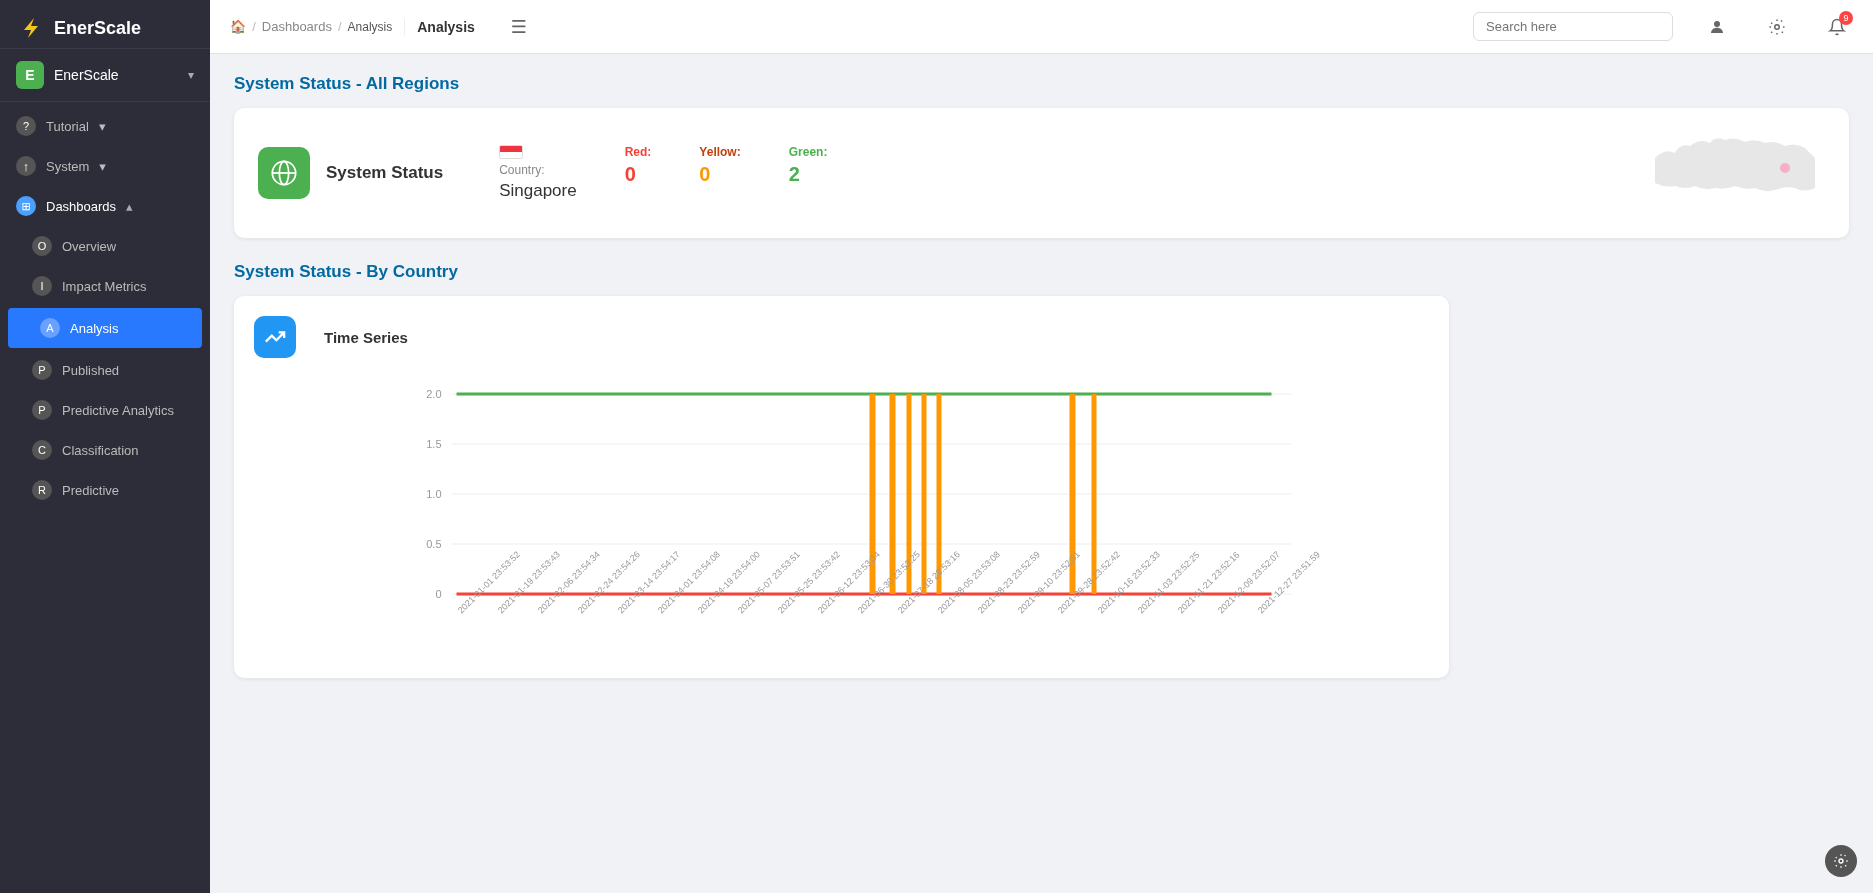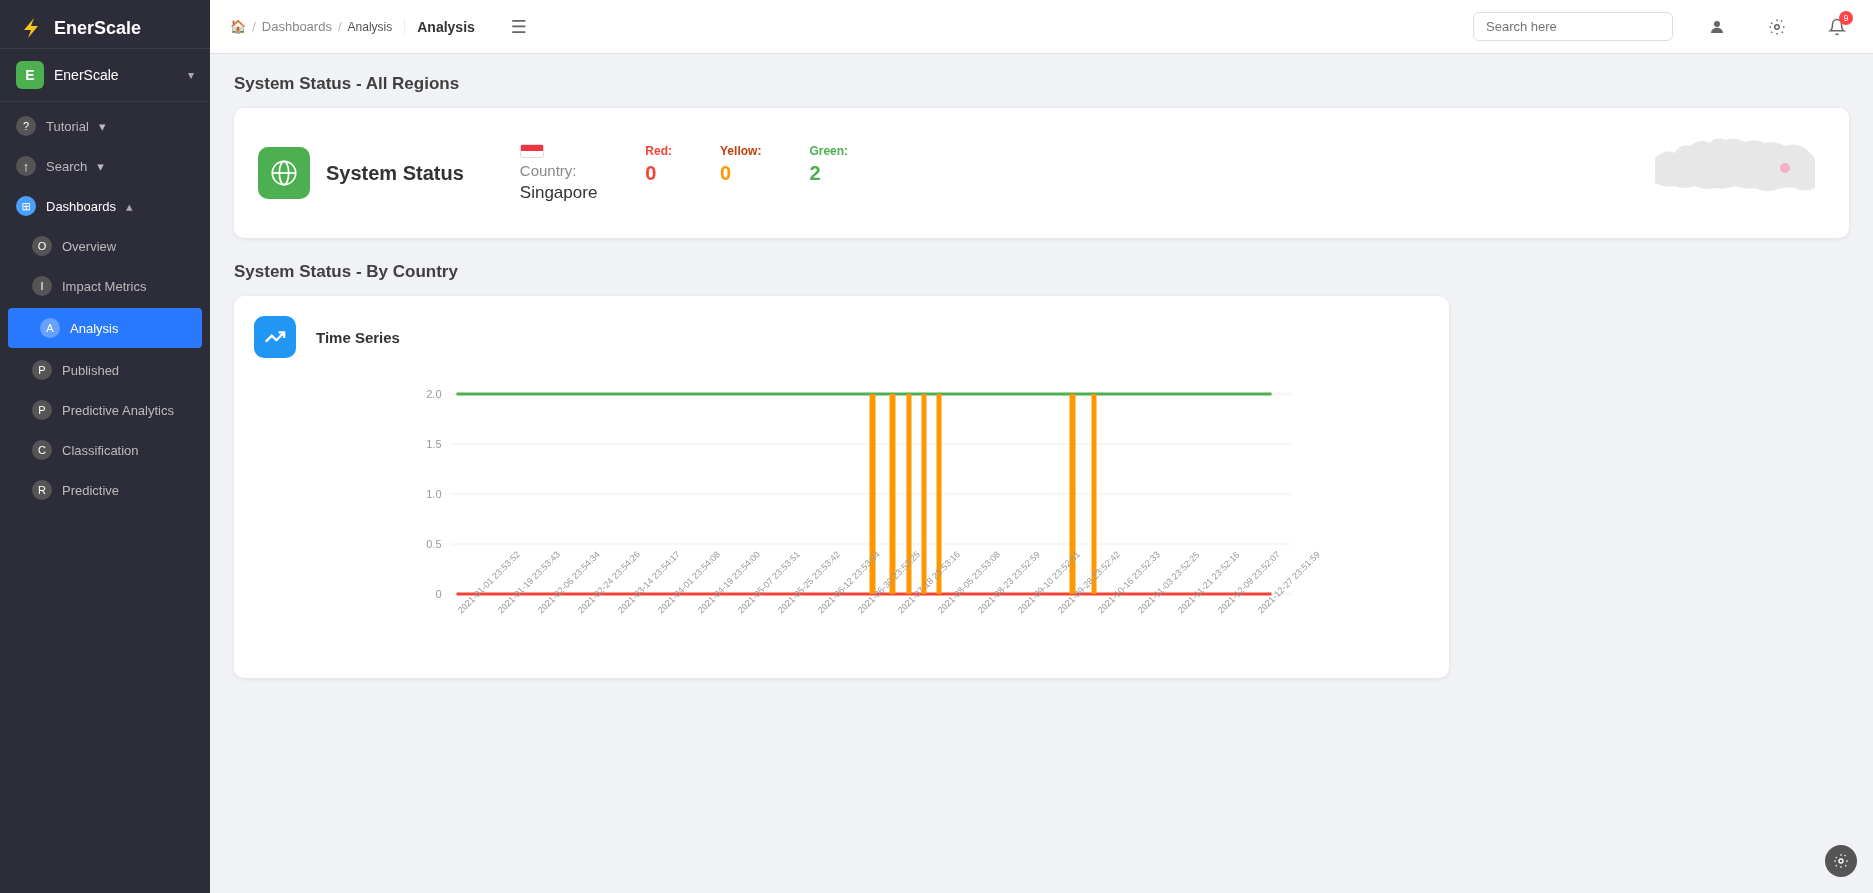--- a/index.html
+++ b/index.html
@@ -85,56 +85,56 @@
     .topbar-icon { width: 32px; height: 32px; display: flex; align-items: center; justify-content: center; cursor: pointer; color: #666; font-size: 16px; border-radius: 50%; position: relative; }
     .notification-badge {
       position: absolute; top: 0; right: 0;
       background: #ff4444; color: #fff; font-size: 9px;
       border-radius: 50%; width: 14px; height: 14px;
       display: flex; align-items: center; justify-content: center;
     }
 
     
     .content { flex: 1; overflow-y: auto; padding: 20px 24px; background: #f0f2f5; }
-    .section-title { font-size: 17px; font-weight: 700; color: #404040; margin-bottom: 14px; }
+    .section-title { font-size: 17px; font-weight: 700; color: #0369a1; margin-bottom: 14px; }
 
     
     .status-card {
       background: #fff; border-radius: 10px; padding: 20px 24px;
       box-shadow: 0 1px 4px rgba(0,0,0,0.08);
       display: flex; align-items: center; justify-content: space-between;
       margin-bottom: 24px;
     }
     .status-card-left { display: flex; align-items: center; gap: 16px; flex: 1; }
     .status-icon-box {
       width: 52px; height: 52px; background: #4caf50; border-radius: 10px;
       display: flex; align-items: center; justify-content: center;
       color: white; font-size: 22px; flex-shrink: 0;
     }
-    .status-label { font-size: 20px; font-weight: 600; color: #333; }
+    .status-label { font-size: 17px; font-weight: 600; color: #333; }
     .status-metrics { display: flex; gap: 48px; align-items: flex-start; flex: 1; margin-left: 40px; }
     .status-metric { display: flex; flex-direction: column; gap: 4px; }
     .metric-row { display: flex; align-items: center; gap: 8px; }
-    .country-label { font-size: 15px; color: #888; }
+    .country-label { font-size: 12px; color: #888; }
     .country-value { font-size: 17px; color: #333; font-weight: 500; }
     .metric-label { font-size: 12px; color: #888; }
     .metric-value { font-size: 20px; font-weight: 700; color: #333; }
     .metric-value.red { color: #f44336; }
     .metric-value.yellow { color: #ff9800; }
     .metric-value.green { color: #4caf50; }
 
     
     .by-country-grid { display: grid; grid-template-columns: 1fr 380px; gap: 20px; }
 
     
     .chart-card {
       background: #fff; border-radius: 10px; padding: 20px;
       box-shadow: 0 1px 4px rgba(0,0,0,0.08);
     }
-    .chart-header { display: flex; align-items: center; gap: 20px; margin-bottom: 16px; }
+    .chart-header { display: flex; align-items: center; gap: 28px; margin-bottom: 16px; }
     .chart-icon-box { width: 42px; height: 42px; background: #2196f3; border-radius: 10px; display: flex; align-items: center; justify-content: center; color: #fff; font-size: 18px; }
     .chart-title { font-size: 15px; font-weight: 600; color: #333; }
     .chart-subtitle { font-size: 12px; color: #aaa; }
 
     
     .pie-card {
       background: #fff; border-radius: 10px; padding: 20px;
       box-shadow: 0 1px 4px rgba(0,0,0,0.08);
       display: flex; flex-direction: column;
     }
@@ -173,21 +173,21 @@
   </div>
 
   <div class="nav-section">
     <div class="nav-parent">
       <span class="nav-letter">?</span>
       <span class="nav-label">Tutorial</span>
       <span class="nav-chevron">▾</span>
     </div>
     <div class="nav-parent">
       <span class="nav-letter" style="font-size:13px;">↑</span>
-      <span class="nav-label">Search</span>
+      <span class="nav-label">System</span>
       <span class="nav-chevron">▾</span>
     </div>
     <div class="nav-parent">
       <span class="nav-letter" style="font-size:11px; background:#4a9fff;">⊞</span>
       <span class="nav-label" style="color:#fff;">Dashboards</span>
       <span class="nav-chevron" style="color:#aaa;">▴</span>
     </div>
 
     <div class="nav-item" style="padding-left:32px;">
       <span class="nav-letter">O</span>

